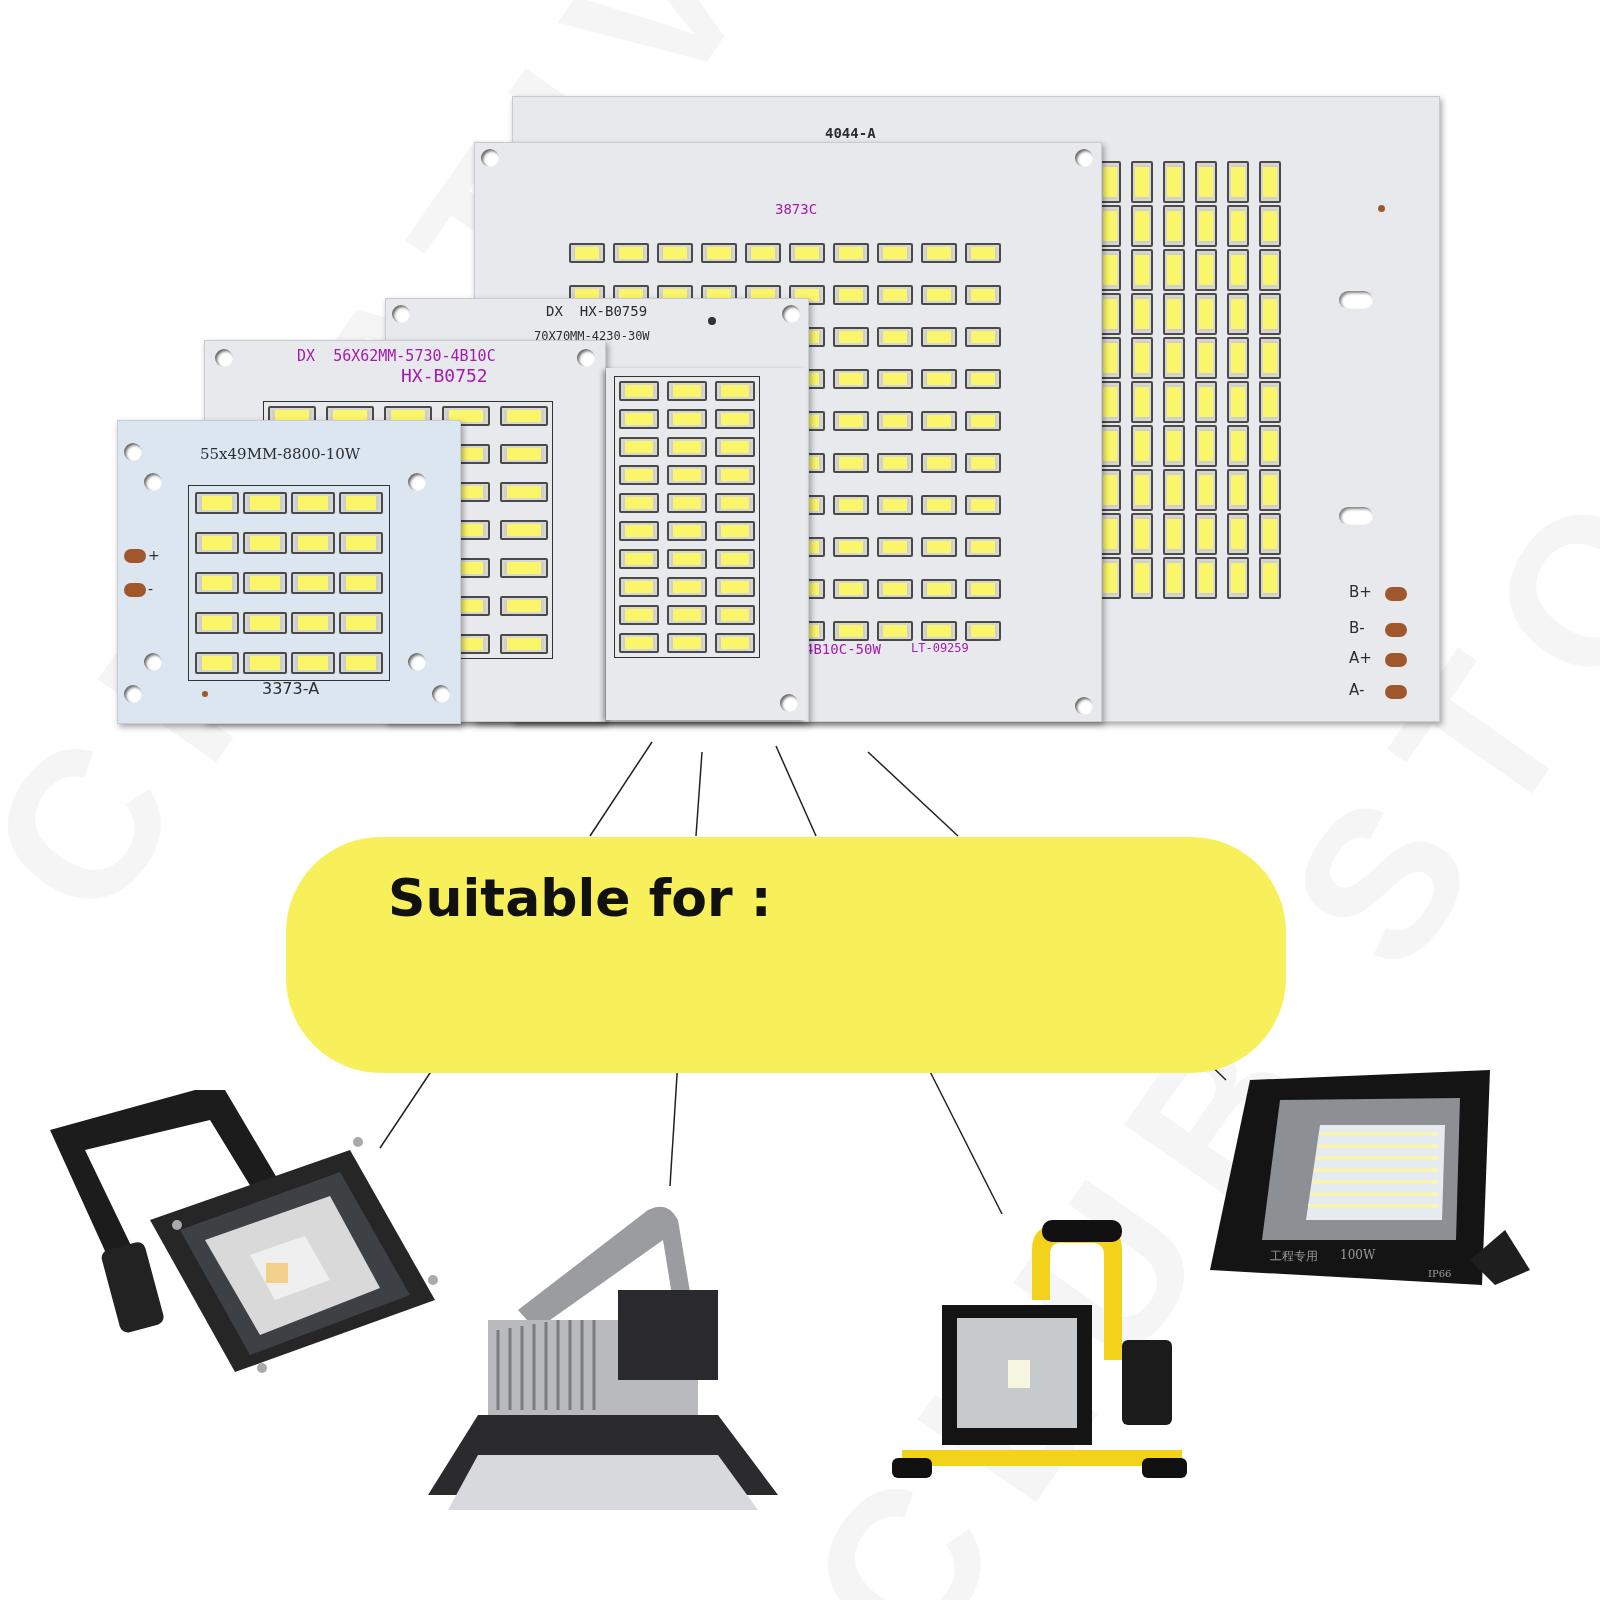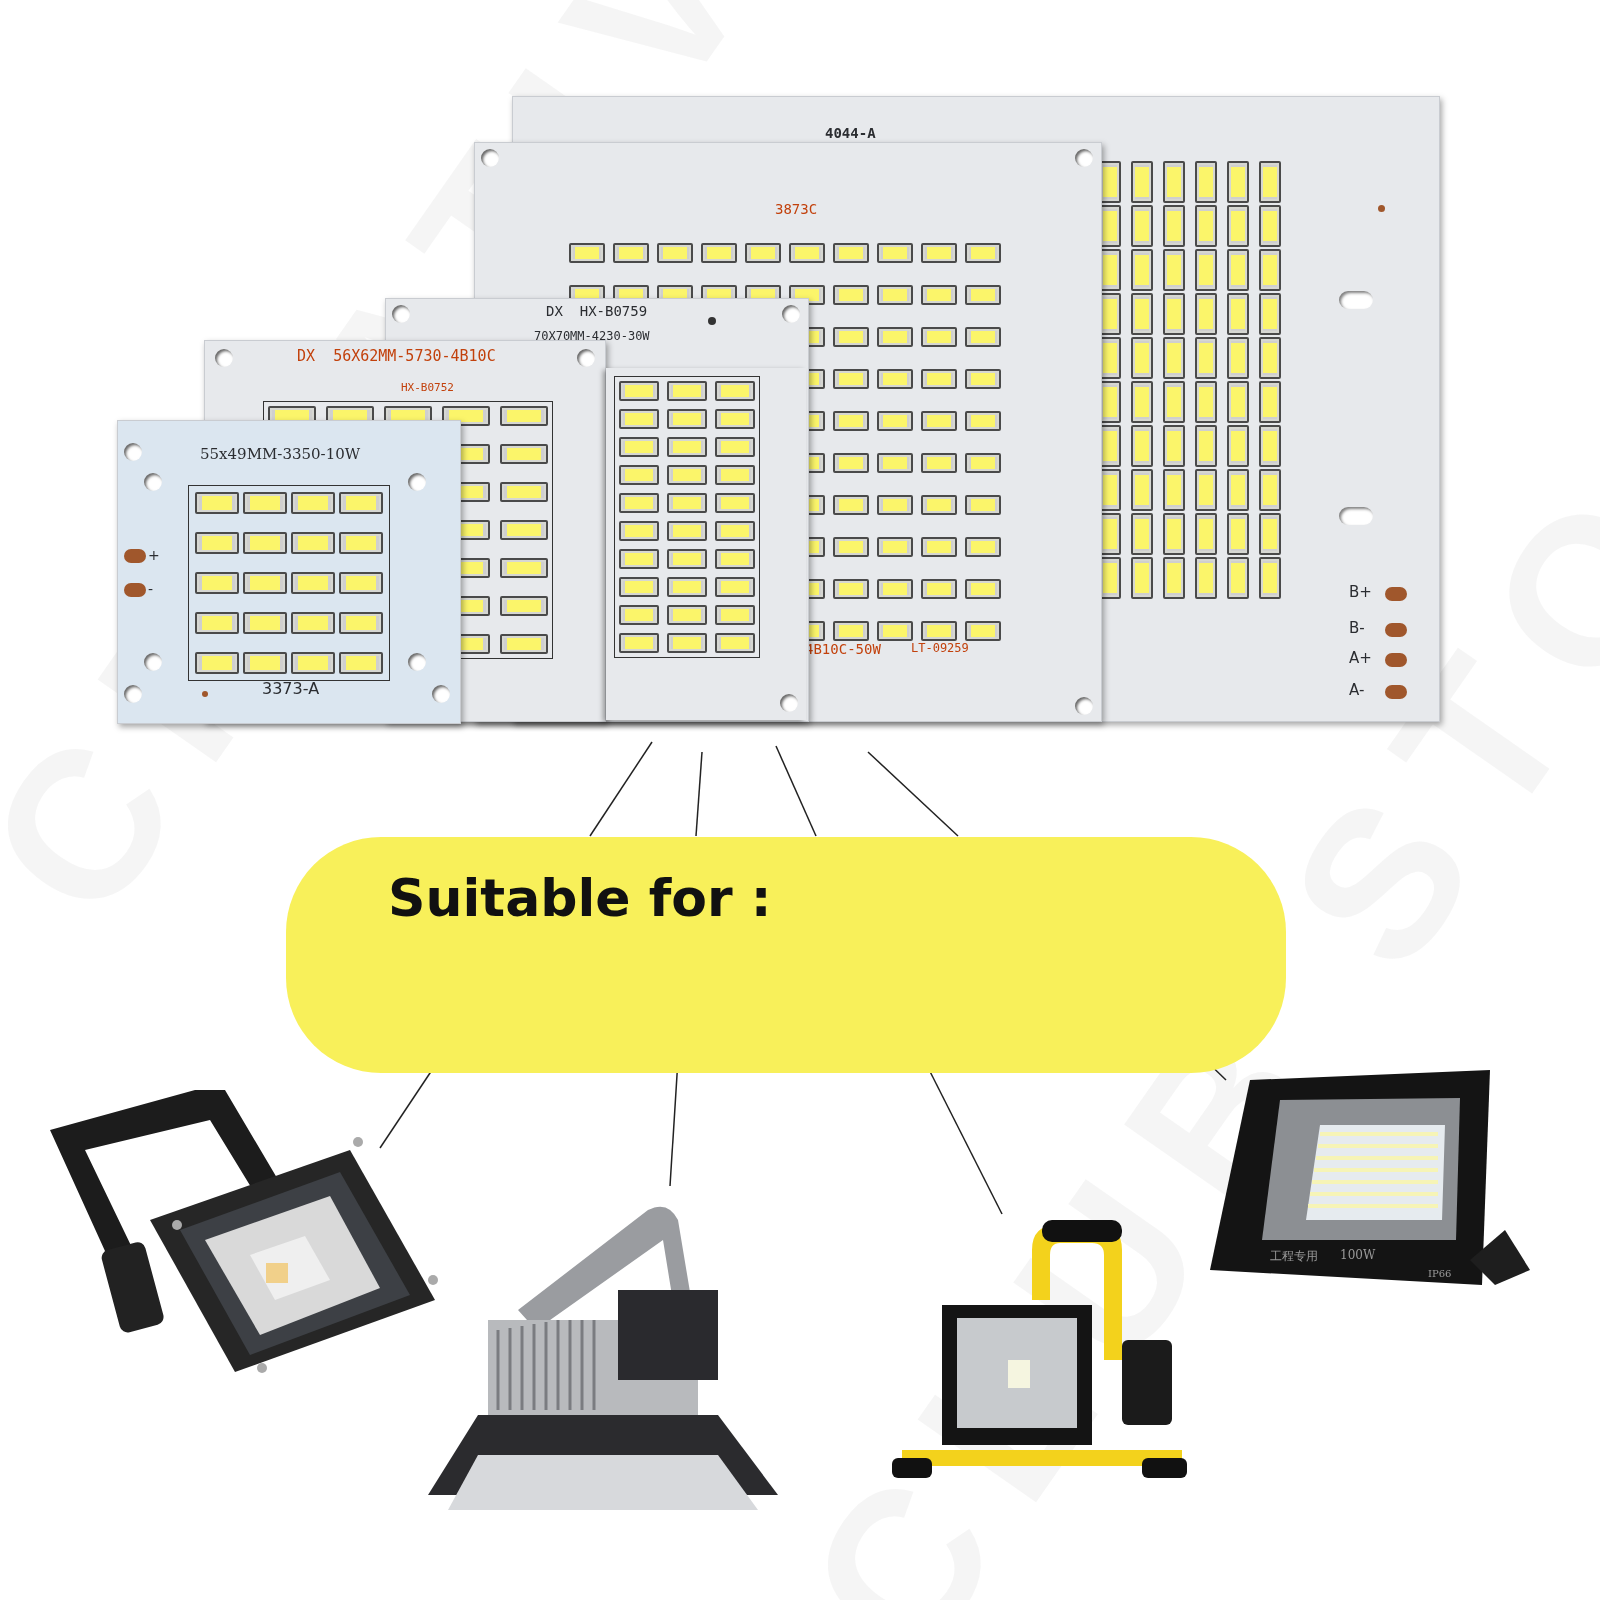--- a/index.html
+++ b/index.html
@@ -4,21 +4,21 @@
 <style>
   html,body{margin:0;padding:0;background:#ffffff;}
   body{width:1600px;height:1600px;position:relative;overflow:hidden;font-family:"DejaVu Sans","Liberation Sans",sans-serif;}
   
   .wm{position:absolute;font-family:"Liberation Sans",sans-serif;font-weight:bold;color:rgba(200,200,200,0.18);font-size:210px;letter-spacing:40px;white-space:nowrap;pointer-events:none;}
   
   .board{position:absolute;background:#e7e9ec;border:1px solid #c9ccd1;box-shadow:2px 3px 6px rgba(0,0,0,0.35);}
   .board.blue{background:#dbe6f0;}
   .hole{position:absolute;width:18px;height:18px;border-radius:50%;background:#fff;box-shadow:inset 2px 2px 3px rgba(0,0,0,0.6);}
   .slot{position:absolute;width:34px;height:18px;border-radius:9px;background:#fff;box-shadow:inset 2px 2px 3px rgba(0,0,0,0.5);}
-  .silk{position:absolute;font-family:"DejaVu Sans Mono","Liberation Mono",monospace;color:#c2410c;font-size:14px;white-space:nowrap;}
+  .silk{position:absolute;font-family:"DejaVu Sans Mono","Liberation Mono",monospace;color:#a21caf;font-size:14px;white-space:nowrap;}
   .silk.dark{color:#2b2d31;}
   .led{background:#f6f37a;border:2px solid #4a4a4a;border-radius:2px;box-shadow:inset 0 0 0 2px #d6d7d2;}
   .led.h{background:linear-gradient(90deg,#cfcfcf 0 12%,#fbf56a 12% 88%,#cfcfcf 88%);}
   .led.v{background:linear-gradient(180deg,#cfcfcf 0 10%,#fbf56a 10% 90%,#cfcfcf 90%);}
   .pad{position:absolute;width:22px;height:14px;border-radius:7px;background:#a0572c;}
   
   svg.lines{position:absolute;left:0;top:0;}
   
   .callout{position:absolute;left:286px;top:837px;width:1000px;height:236px;border-radius:95px;background:#f8f05a;}
   .callout-line{position:absolute;left:102px;font-family:"DejaVu Sans","Liberation Sans",sans-serif;font-weight:bold;font-size:52px;color:#111;line-height:62px;}
@@ -226,21 +226,21 @@
   <div class="hole" style="left:396px;top:6px;"></div>
   <div class="silk dark" style="left:160px;top:4px;"><span>DX</span>&nbsp;&nbsp;<span>HX-B0759</span></div>
   <div class="silk dark" style="left:148px;top:30px;font-size:12px;">70X70MM-4230-30W</div>
   <div style="position:absolute;left:322px;top:18px;width:8px;height:8px;border-radius:50%;background:#333;"></div>
 </div>
 
 <div class="board" style="left:204px;top:340px;width:400px;height:380px;">
   <div class="hole" style="left:10px;top:8px;"></div>
   <div class="hole" style="left:372px;top:8px;"></div>
   <div class="silk" style="left:92px;top:6px;font-size:15px;"><span>DX</span>&nbsp;&nbsp;<span>56X62MM-5730-4B10C</span></div>
-  <div class="silk" style="left:196px;top:40px;font-size:11px;">HX-B0752</div>
+  <div class="silk" style="left:196px;top:24px;font-size:18px;">HX-B0752</div>
   <div style="position:absolute;left:58px;top:60px;display:grid;grid-template-columns:repeat(5,48px);column-gap:10px;row-gap:18px;border:1px solid #333;padding:4px;">
     <div class="led h" style="height:16px"></div>
       <div class="led h" style="height:16px"></div>
       <div class="led h" style="height:16px"></div>
       <div class="led h" style="height:16px"></div>
       <div class="led h" style="height:16px"></div>
     <div class="led h" style="height:16px"></div>
       <div class="led h" style="height:16px"></div>
       <div class="led h" style="height:16px"></div>
       <div class="led h" style="height:16px"></div>
@@ -310,21 +310,21 @@
 </div>
 
 <div class="board blue" style="left:117px;top:420px;width:342px;height:302px;">
   <div class="hole" style="left:6px;top:22px;"></div>
   <div class="hole" style="left:26px;top:52px;"></div>
   <div class="hole" style="left:290px;top:52px;"></div>
   <div class="hole" style="left:26px;top:232px;"></div>
   <div class="hole" style="left:290px;top:232px;"></div>
   <div class="hole" style="left:6px;top:264px;"></div>
   <div class="hole" style="left:314px;top:264px;"></div>
-  <div class="silk dark" style="left:82px;top:24px;font-family:'DejaVu Serif','Liberation Serif',serif;font-size:15px;">55x49MM-3350-10W</div>
+  <div class="silk dark" style="left:82px;top:24px;font-family:'DejaVu Serif','Liberation Serif',serif;font-size:15px;">55x49MM-8800-10W</div>
   <div style="position:absolute;left:70px;top:64px;display:grid;grid-template-columns:repeat(4,44px);column-gap:4px;row-gap:18px;border:1px solid #333;padding:6px;">
     <div class="led h" style="height:18px"></div>
       <div class="led h" style="height:18px"></div>
       <div class="led h" style="height:18px"></div>
       <div class="led h" style="height:18px"></div>
     <div class="led h" style="height:18px"></div>
       <div class="led h" style="height:18px"></div>
       <div class="led h" style="height:18px"></div>
       <div class="led h" style="height:18px"></div>
     <div class="led h" style="height:18px"></div>

